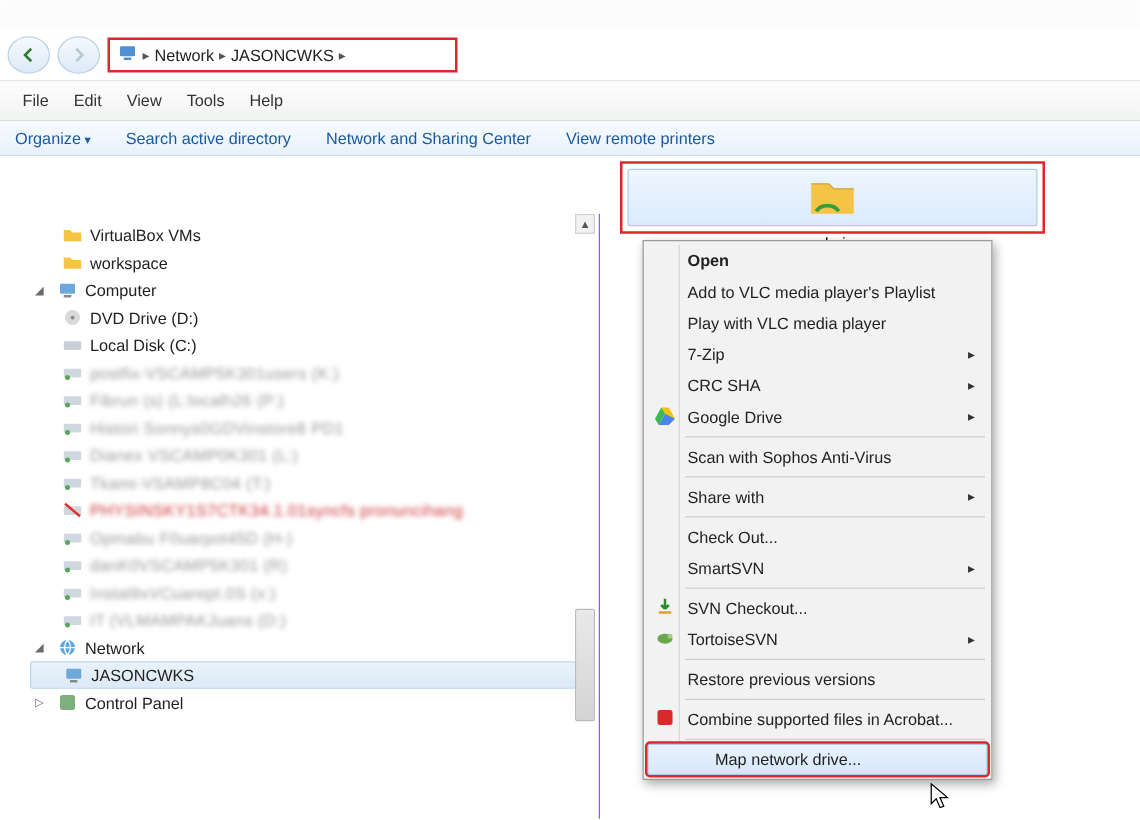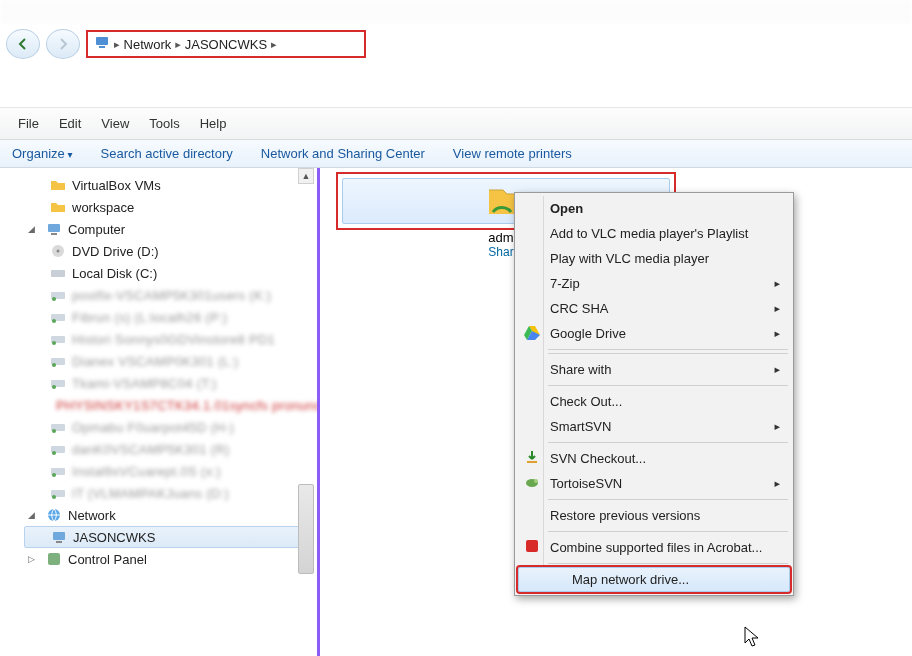--- a/index.html
+++ b/index.html
@@ -13,31 +13,31 @@
   .nav-btn { width:34px; height:30px; border-radius:50%; border:1px solid #bcd0e5; background:linear-gradient(#f5faff,#dceaf6); display:flex; align-items:center; justify-content:center; color:#4a6; position:relative; }
   .nav-btn.disabled { color:#b8c6d3; }
   .nav-btn svg { width:16px; height:16px; }
   .addr-wrap { flex:1; }
   .addr { display:flex; align-items:center; height:28px; border:2px solid #d72a2a; width:280px; padding:0 6px; background:#fff; gap:4px; }
   .addr .crumb { font-size:13px; color:#222; }
   .addr .sep { color:#555; font-size:11px; }
   .addr .net-icon svg { width:16px; height:16px; }
 
   
-  .menubar { display:flex; gap:0; padding:4px 8px; border-top:1px solid #e6e6e6; border-bottom:1px solid #dadada; background:linear-gradient(#fdfdfd,#f2f3f4);margin-top:43px; }
+  .menubar { display:flex; gap:0; padding:4px 8px; border-top:1px solid #e6e6e6; border-bottom:1px solid #dadada; background:linear-gradient(#fdfdfd,#f2f3f4); }
   .menubar .item { padding:4px 10px; font-size:13px; color:#333; }
 
   
   .toolbar { display:flex; gap:28px; align-items:center; padding:6px 12px; background:linear-gradient(#f6fbff,#e8f1fb); border-bottom:1px solid #cfd9e3; }
   .toolbar .t { font-size:13px; color:#19599f; }
   .toolbar .t.organize::after { content:" \25BE"; font-size:10px; }
 
   
   .main { display:flex; height:calc(656px - 24px - 40px - 30px - 32px); }
-  .sidebar { width:320px; border-right:3px solid #8b5cf6; position:relative; overflow:hidden; background:#fff; }
+  .sidebar { width:480px; border-right:1px solid #8b5cf6; position:relative; overflow:hidden; background:#fff;margin-top:46px; }
   .tree { padding:6px 8px 6px 24px; font-size:13px; color:#222; }
   .node { display:flex; align-items:center; gap:6px; height:22px; padding:1px 4px; border-radius:2px; white-space:nowrap; }
   .node.sel { background:linear-gradient(#e9f2fb,#dceaf7); border:1px solid #b9d3ee; }
   .node .ico { width:16px; height:16px; display:inline-flex; align-items:center; justify-content:center; }
   .node .blur { filter: blur(2px); color:#999; letter-spacing:.3px; }
   .node.red .blur { color:#c33; }
   .indent1 { padding-left:26px; }
   .tri { font-size:9px; color:#6a6a6a; margin-right:2px; width:10px; display:inline-block; }
   .scroll-indicator { position:absolute; right:2px; top:0; bottom:0; width:18px; display:flex; flex-direction:column; align-items:center; }
   .scroll-indicator .arrow { width:16px; height:16px; background:#f1f1f1; border:1px solid #d0d0d0; display:flex; align-items:center; justify-content:center; font-size:9px; color:#555; }
@@ -333,20 +333,24 @@
     <div class="iconcell">
         <span><svg width="16" height="16" viewBox="0 0 16 16">
             <polygon points="5,2 11,2 16,11 10,11" fill="#f4c20d"></polygon>
             <polygon points="0,11 5,2 8,7 3,16" fill="#3cba54"></polygon>
             <polygon points="3,16 8,7 16,11 11,16" fill="#4885ed"></polygon>
           </svg></span>
       </div>
     <div class="lbl">Google Drive</div>
   </div>
   <div class="sepline"></div>
+  <div class="row">
+      <div class="iconcell"></div>
+      <div class="lbl">Scan with Sophos Anti-Virus</div>
+    </div>
   <div class="sepline"></div>
   <div class="row sub">
       <div class="iconcell"></div>
       <div class="lbl">Share with</div>
     </div>
   <div class="sepline"></div>
   <div class="row">
       <div class="iconcell"></div>
       <div class="lbl">Check Out...</div>
     </div>

